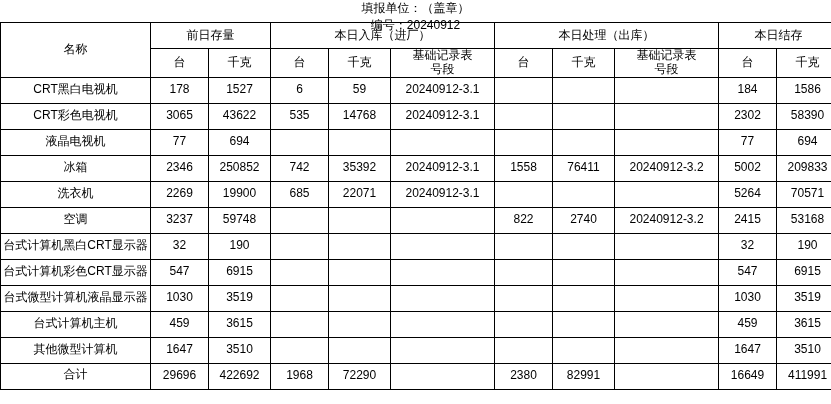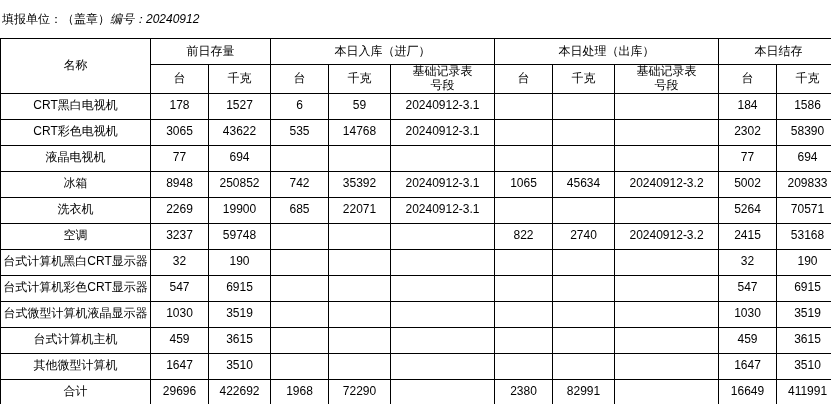--- a/index.html
+++ b/index.html
@@ -18,37 +18,37 @@
   .page {
     width: 831px;
     height: 404px;
     position: relative;
     box-sizing: border-box;
   }
   .meta-row {
     display: flex;
     align-items: center;
     height: 22px;
-    padding: 8px 2px;
-    font-size: 12px;
+    padding: 0 2px;
+    font-size: 12px;
+    flex-direction: column;
   }
   .meta-left {
     flex: 0 0 auto;
     white-space: nowrap;
   }
   .meta-center {
     flex: 1 1 auto;
     text-align: center;
     white-space: nowrap;
   }
   .meta-right {
     flex: 0 0 auto;
     white-space: nowrap;
     text-align: right;
-    font-style: italic;
   }
   table.sheet {
     border-collapse: collapse;
     table-layout: fixed;
     width: 831px;
     margin: 0;
   }
   table.sheet th, table.sheet td {
     border: 1px solid #000000;
     padding: 0;
@@ -72,20 +72,21 @@
   th.namecell {
     font-size: 13px;
     margin-left: 27px;
   }
   td.name {
     font-size: 12px;
     padding: 0 2px;
   }
   td.total-label {
     font-size: 13px;
+    font-family: Liberation Mono, monospace;
   }
   .two-line {
     display: block;
     line-height: 1.15;
   }
   
   col.c-name   { width: 150px; }
   col.c-num    { width: 58px; }
   col.c-num2   { width: 62px; }
   col.c-doc    { width: 104px; }
@@ -176,27 +177,27 @@
         <td></td>
         <td></td>
         <td></td>
         <td></td>
         <td></td>
         <td>77</td>
         <td>694</td>
       </tr>
       <tr>
         <td class="name">冰箱</td>
-        <td>8948</td>
+        <td>2346</td>
         <td>250852</td>
         <td>742</td>
         <td>35392</td>
         <td>20240912-3.1</td>
-        <td>1065</td>
-        <td>45634</td>
+        <td>1558</td>
+        <td>76411</td>
         <td>20240912-3.2</td>
         <td>5002</td>
         <td>209833</td>
       </tr>
       <tr>
         <td class="name">洗衣机</td>
         <td>2269</td>
         <td>19900</td>
         <td>685</td>
         <td>22071</td>

